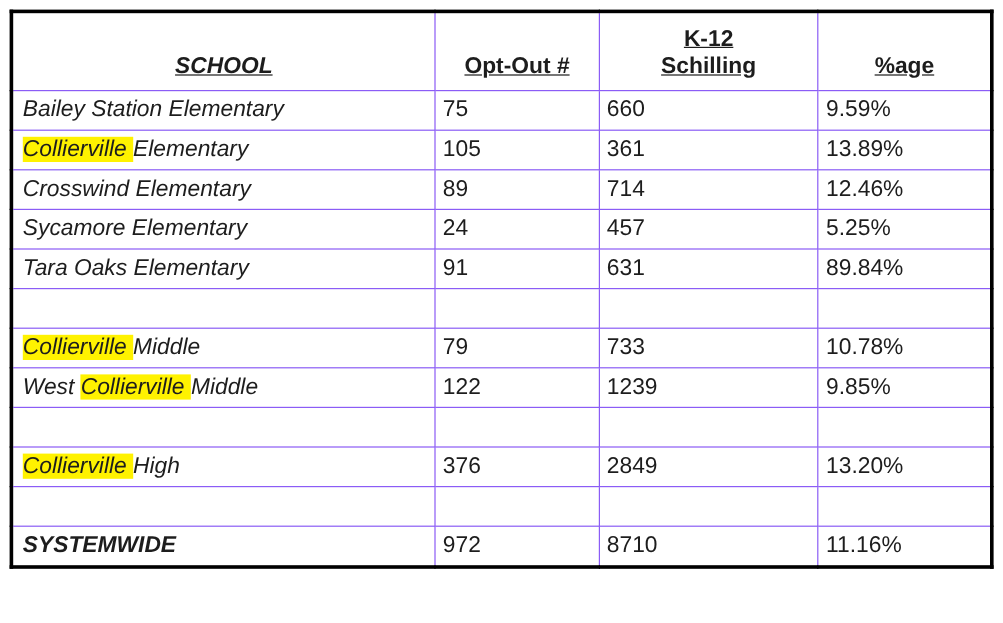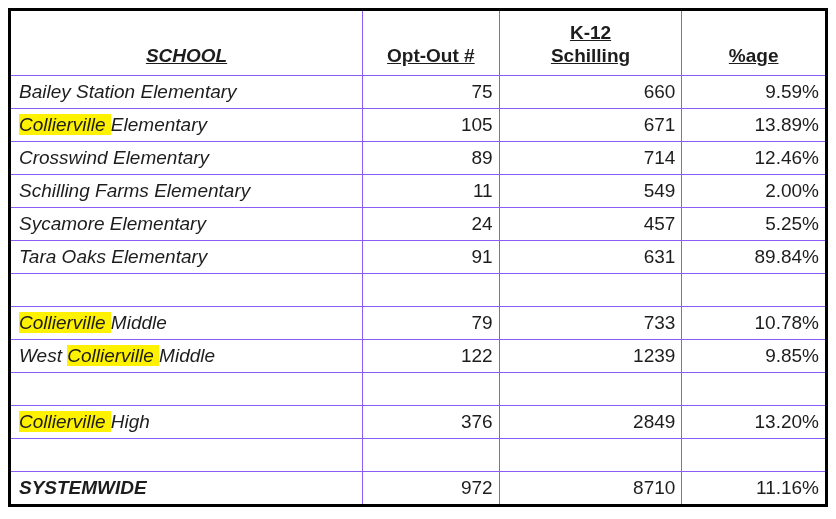--- a/index.html
+++ b/index.html
@@ -43,21 +43,21 @@
     padding: 1px 6px;
     vertical-align: middle;
   }
   .hdr-line { display: block; }
   .hdr-underline { text-decoration: underline; }
   .col-school { width: 44%; font-style: italic; }
   .col-opt_out { width: 16.4%; }
   .col-enrollment { width: 22.3%; }
   .col-pct { width: 17.3%; margin-left: 28px; }
   td.col-school { text-align: left; padding-left: 8px; }
-  td.num { text-align: right; }
+  td.num { text-align: left; }
   .hl { background: var(--hl, #fff200); }
   tr.bold-row td.col-school { font-weight: bold; }
 </style>
 </head>
 <body style="color: rgb(29, 29, 29);">
 
 <div class="page">
   <table class="opt-table">
     <thead>
         <tr>
@@ -79,34 +79,28 @@
     <tbody>
         <tr>
           <td class="col-school"><span>Bailey Station Elementary</span></td>
           <td class="num col-opt_out">75</td>
           <td class="num col-enrollment">660</td>
           <td class="num col-pct">9.59%</td>
         </tr>
         <tr>
           <td class="col-school"><span class="hl">Collierville </span><span>Elementary</span></td>
           <td class="num col-opt_out">105</td>
-          <td class="num col-enrollment">671</td>
+          <td class="num col-enrollment">361</td>
           <td class="num col-pct">13.89%</td>
         </tr>
         <tr>
           <td class="col-school"><span>Crosswind Elementary</span></td>
           <td class="num col-opt_out">89</td>
           <td class="num col-enrollment">714</td>
           <td class="num col-pct">12.46%</td>
-        </tr>
-        <tr>
-          <td class="col-school"><span>Schilling Farms Elementary</span></td>
-          <td class="num col-opt_out">11</td>
-          <td class="num col-enrollment">549</td>
-          <td class="num col-pct">2.00%</td>
         </tr>
         <tr>
           <td class="col-school"><span>Sycamore Elementary</span></td>
           <td class="num col-opt_out">24</td>
           <td class="num col-enrollment">457</td>
           <td class="num col-pct">5.25%</td>
         </tr>
         <tr>
           <td class="col-school"><span>Tara Oaks Elementary</span></td>
           <td class="num col-opt_out">91</td>

